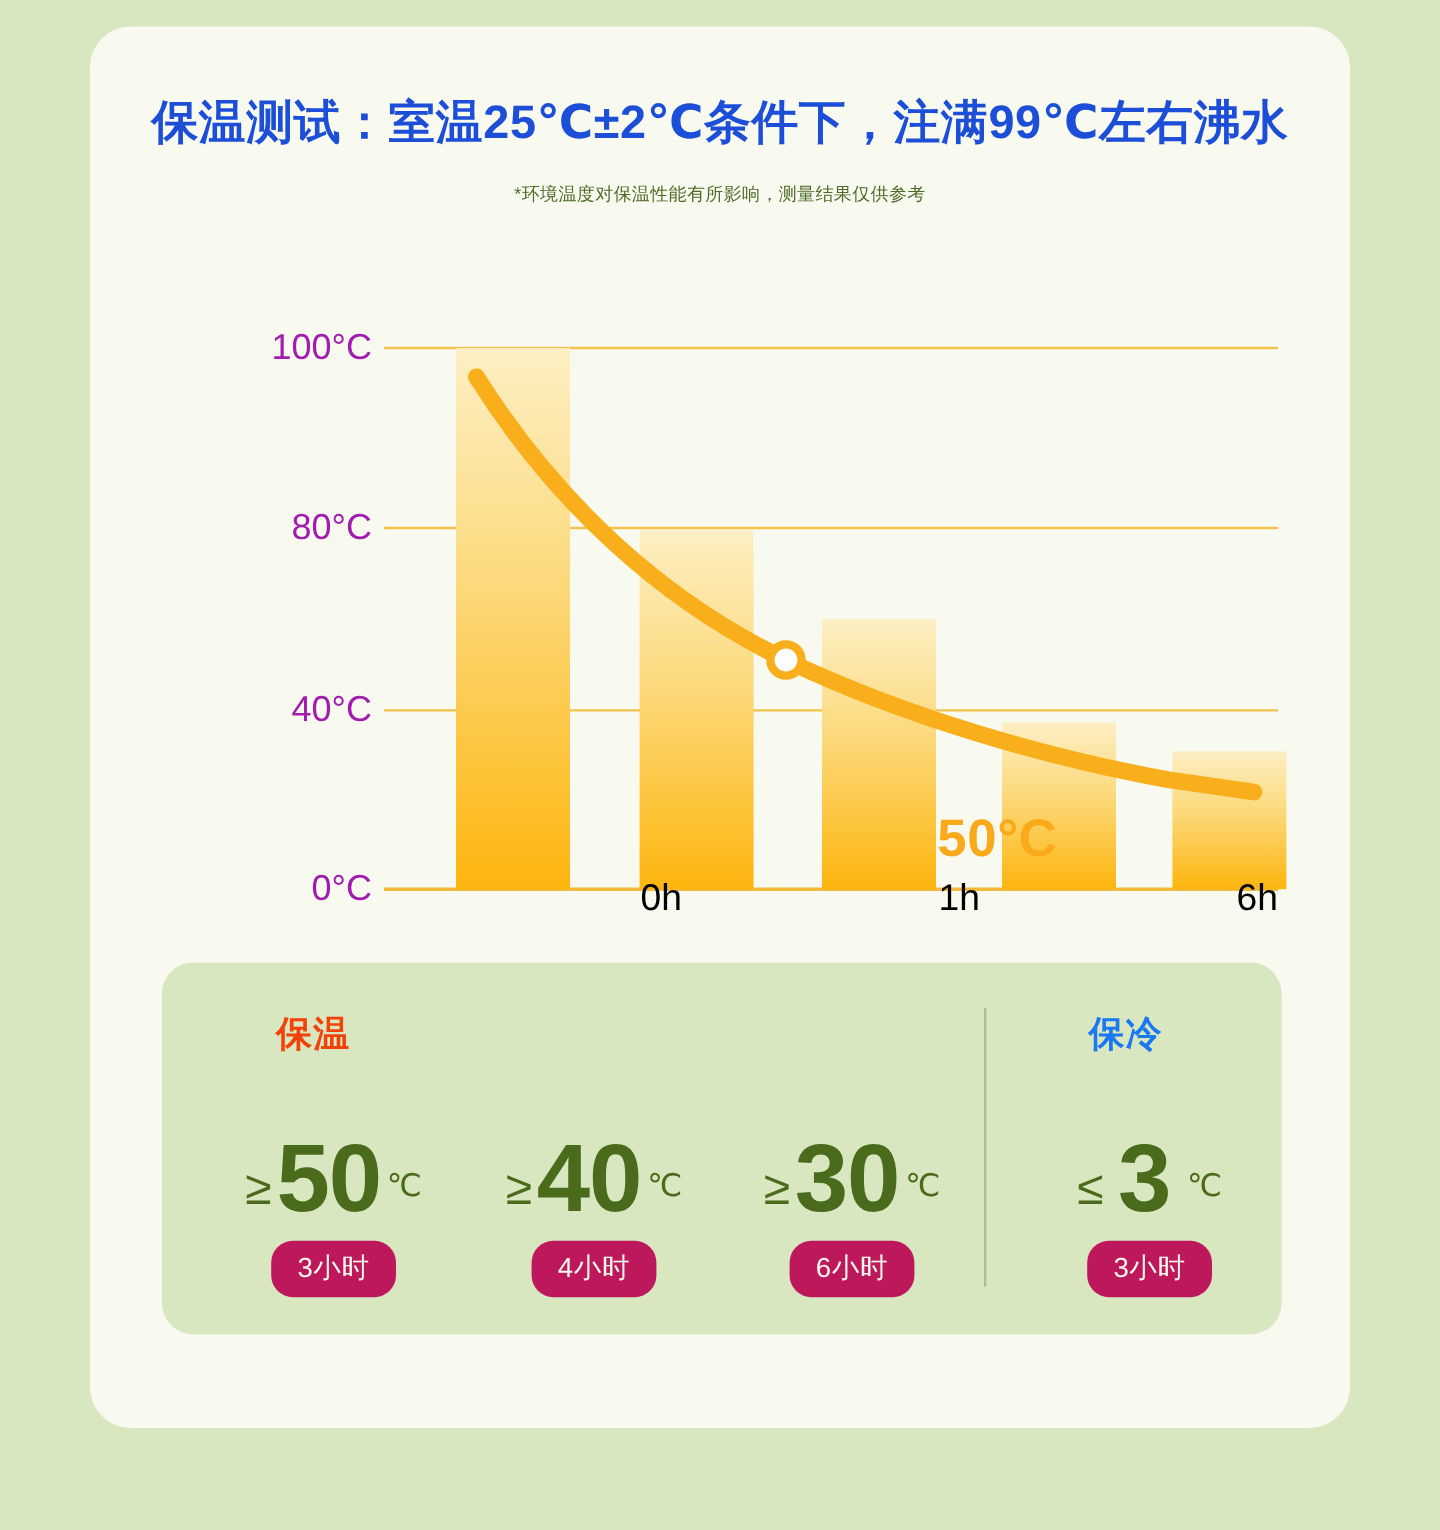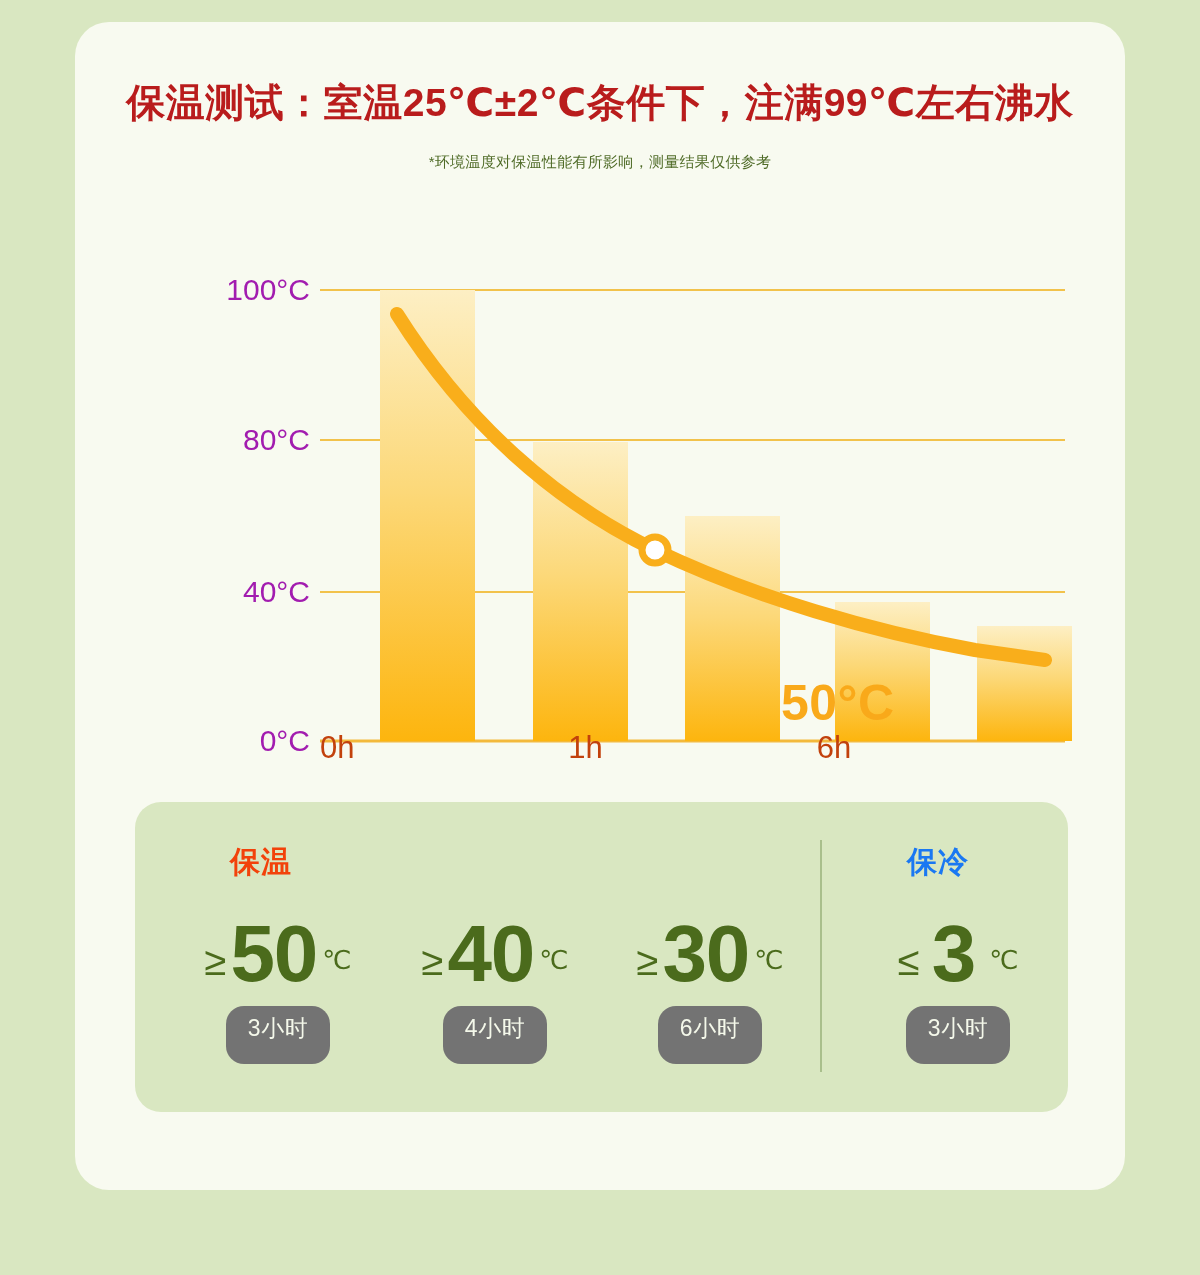--- a/index.html
+++ b/index.html
@@ -32,21 +32,21 @@
   .header {
     position: absolute;
     left: 0;
     top: 58px;
     width: 100%;
     text-align: center;
   }
   .title {
     font-size: 39px;
     font-weight: 700;
-    color: #b91c1c;
+    color: #1d4ed8;
     letter-spacing: 0.5px;
     line-height: 1.2;
     white-space: nowrap;
   }
   .subtitle {
     margin-top: 26px;
     font-size: 15px;
     font-weight: 400;
     color: #4f6b27;
     letter-spacing: 0.3px;
@@ -92,31 +92,31 @@
   .x-labels {
     position: absolute;
     left: 185px;
     top: 470px;
     width: 745px;
     height: 60px;
     display: flex;
   }
   .x-label {
     flex: 1;
-    text-align: left;
+    text-align: right;
     font-size: 31px;
-    color: #c2410c;
+    color: #000000;
     padding-top: 28px;
   }
 
   .peak-label {
     position: absolute;
     left: 646px;
     top: 442px;
-    font-size: 50px;
+    font-size: 44px;
     font-weight: 700;
     color: #f9a91a;
     letter-spacing: 0.5px;
     white-space: nowrap;
   }
 
   
   .spec-panel {
     position: absolute;
     left: 60px;
@@ -184,37 +184,38 @@
     line-height: 1;
     position: relative;
     top: -6px;
     margin-right: 4px;
   }
   .num {
     font-size: 80px;
     font-weight: 700;
     line-height: 1;
     letter-spacing: -1px;
+    margin-top: 28px;
   }
   .unit {
     font-size: 26px;
     font-weight: 400;
     line-height: 1;
     position: relative;
     top: -12px;
     margin-left: 5px;
   }
   .spec-item.i3 .cmp { margin-right: 12px; }
   .spec-item.i3 .unit { margin-left: 14px; }
 
   .pill {
     display: inline-block;
     margin-top: 12px;
-    padding: 7px 22px 20px;
-    background: #737373;
+    padding: 7px 22px 9px;
+    background: #be185d;
     color: #f4f8ea;
     border-radius: 18px;
     font-size: 23px;
     font-weight: 400;
     letter-spacing: 0.5px;
     white-space: nowrap;
   }
 </style>
 </head>
 <body>

